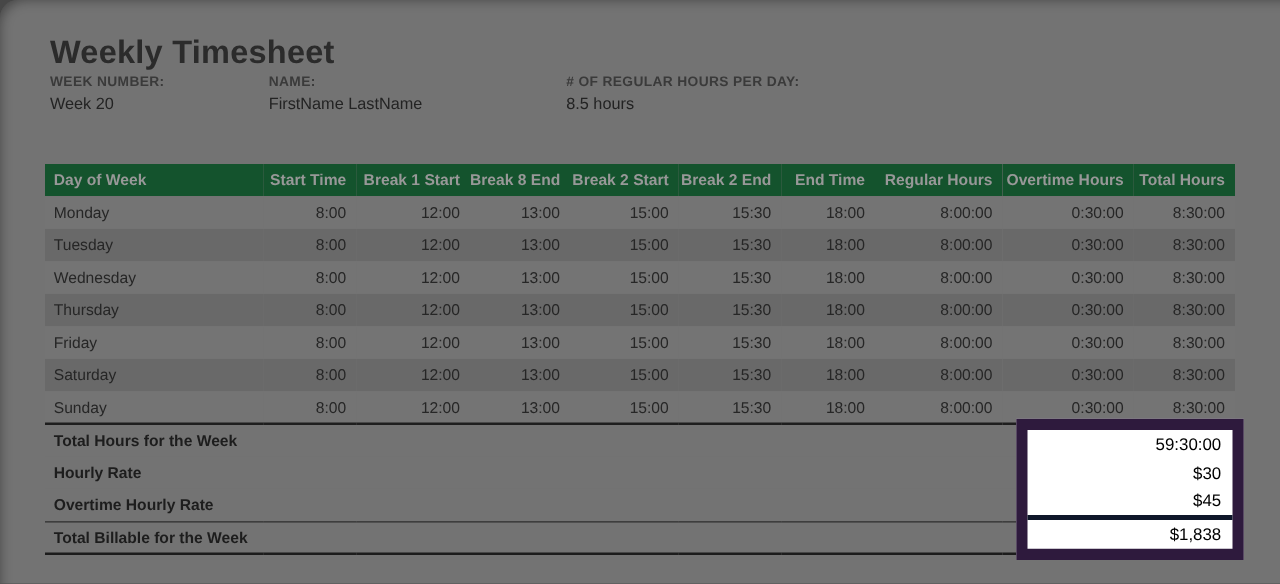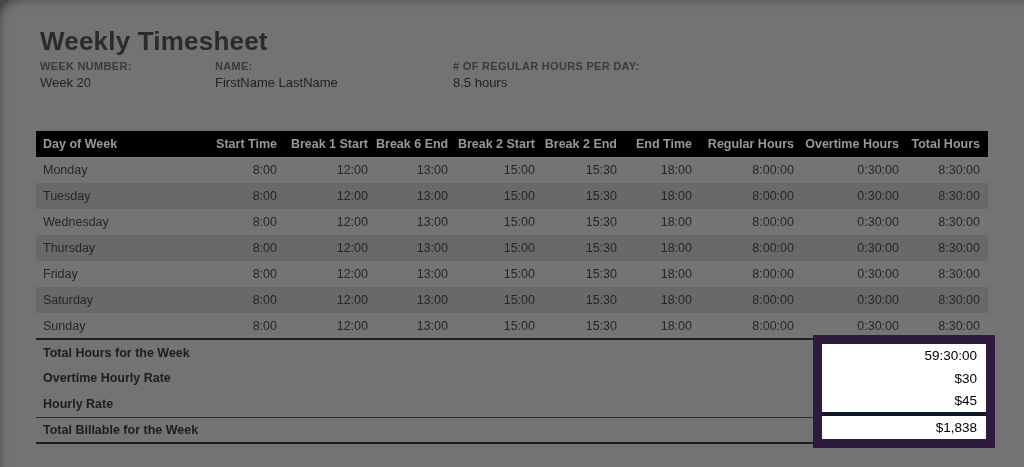--- a/index.html
+++ b/index.html
@@ -21,21 +21,21 @@
 
   .meta { position:absolute; left:40px; top:60px; display:flex; }
   .meta-block-1 { width:175px; }
   .meta-block-2 { width:238px; }
   .meta-label { font-size:11px; font-weight:bold; color:#3a3a3a; letter-spacing:.3px; }
   .meta-value { margin-top:3px; font-size:13px; color:#232323; }
 
   .sheet { position:absolute; left:36px; top:131px; width:952px; }
   table { border-collapse:collapse; width:952px; table-layout:fixed; }
   th, td { height:26px; font-size:12.5px; text-align:right; padding:0 8px 0 0; white-space:nowrap; overflow:hidden; }
-  thead th { background:#000000; color:#989898; font-weight:bold; }
+  thead th { background:#14532d; color:#989898; font-weight:bold; }
   th.col-day, td.cell-day { text-align:left; padding:0 0 0 7px; }
   tbody.days tr:nth-child(odd)  { background:#747474; }
   tbody.days tr:nth-child(even) { background:#696969; }
   tbody.days td { color:#262626; }
 
   tbody.summary tr { background:#737373; }
   tbody.summary td { font-weight:bold; color:#1d1d1d; }
   tbody.summary tr.sum-first td { border-top:2px solid #1e1e1e; }
   tbody.summary tr.sum-last td  { border-top:1px solid #2e2e2e; border-bottom:2px solid #1c1c1c; }
 
@@ -85,21 +85,21 @@
             <col style="width: 75px;">
             <col style="width: 102px;">
             <col style="width: 105px;">
             <col style="width: 81px;">
           </colgroup>
         <thead>
           <tr>
               <th class="col-day">Day of Week</th>
               <th>Start Time</th>
               <th>Break 1 Start</th>
-              <th>Break 6 End</th>
+              <th>Break 8 End</th>
               <th>Break 2 Start</th>
               <th>Break 2 End</th>
               <th>End Time</th>
               <th>Regular Hours</th>
               <th>Overtime Hours</th>
               <th>Total Hours</th>
             </tr>
         </thead>
         <tbody class="days">
             <tr>
@@ -185,24 +185,24 @@
               <td>8:00:00</td>
               <td>0:30:00</td>
               <td>8:30:00</td>
             </tr>
           </tbody>
         <tbody class="summary">
             <tr class="sum-first">
               <td class="cell-day" colspan="10">Total Hours for the Week</td>
             </tr>
             <tr>
+              <td class="cell-day" colspan="10">Hourly Rate</td>
+            </tr>
+            <tr>
               <td class="cell-day" colspan="10">Overtime Hourly Rate</td>
-            </tr>
-            <tr>
-              <td class="cell-day" colspan="10">Hourly Rate</td>
             </tr>
             <tr class="sum-last">
               <td class="cell-day" colspan="10">Total Billable for the Week</td>
             </tr>
           </tbody>
       </table>
     </div>
 
     <div class="highlight-box">
         <div class="hl-row">59:30:00</div>

